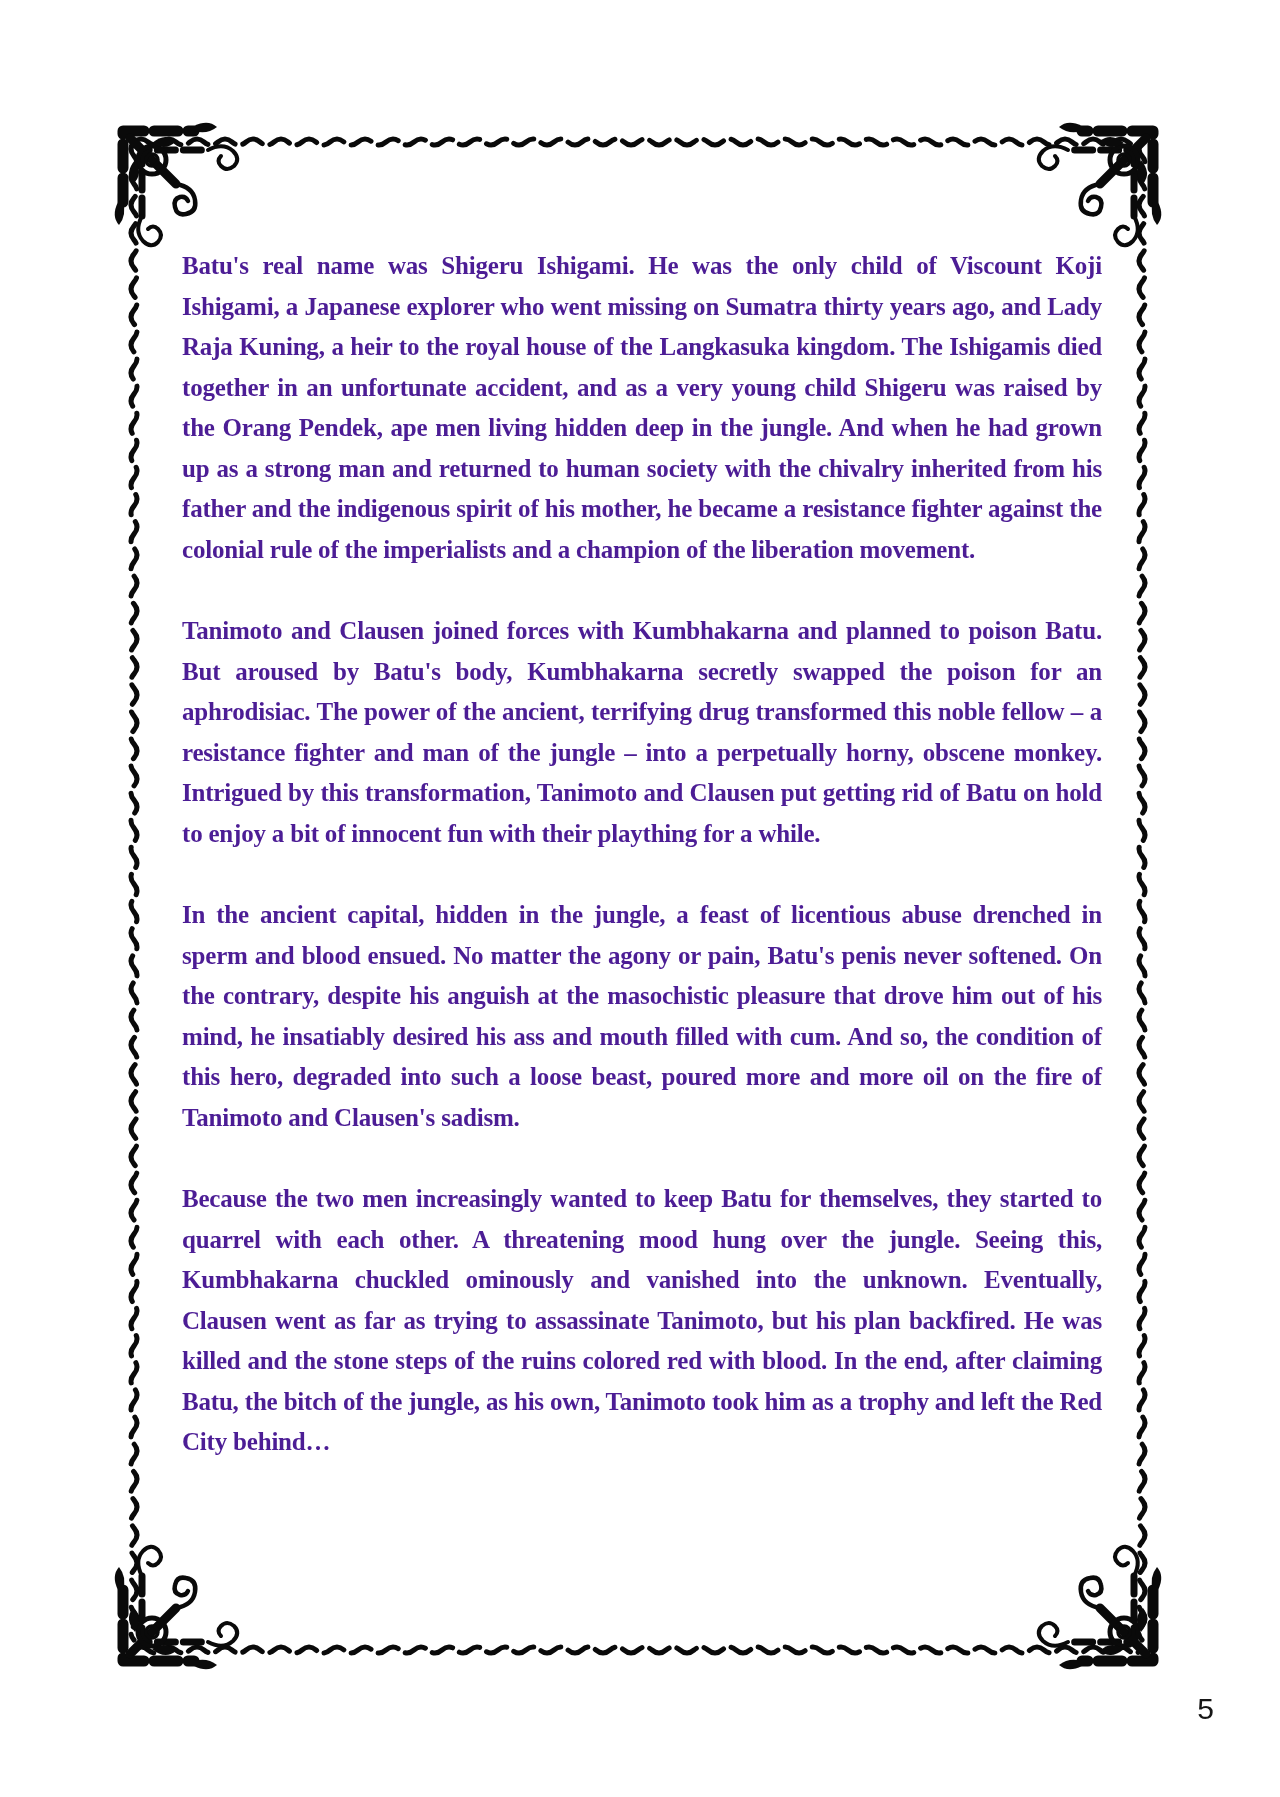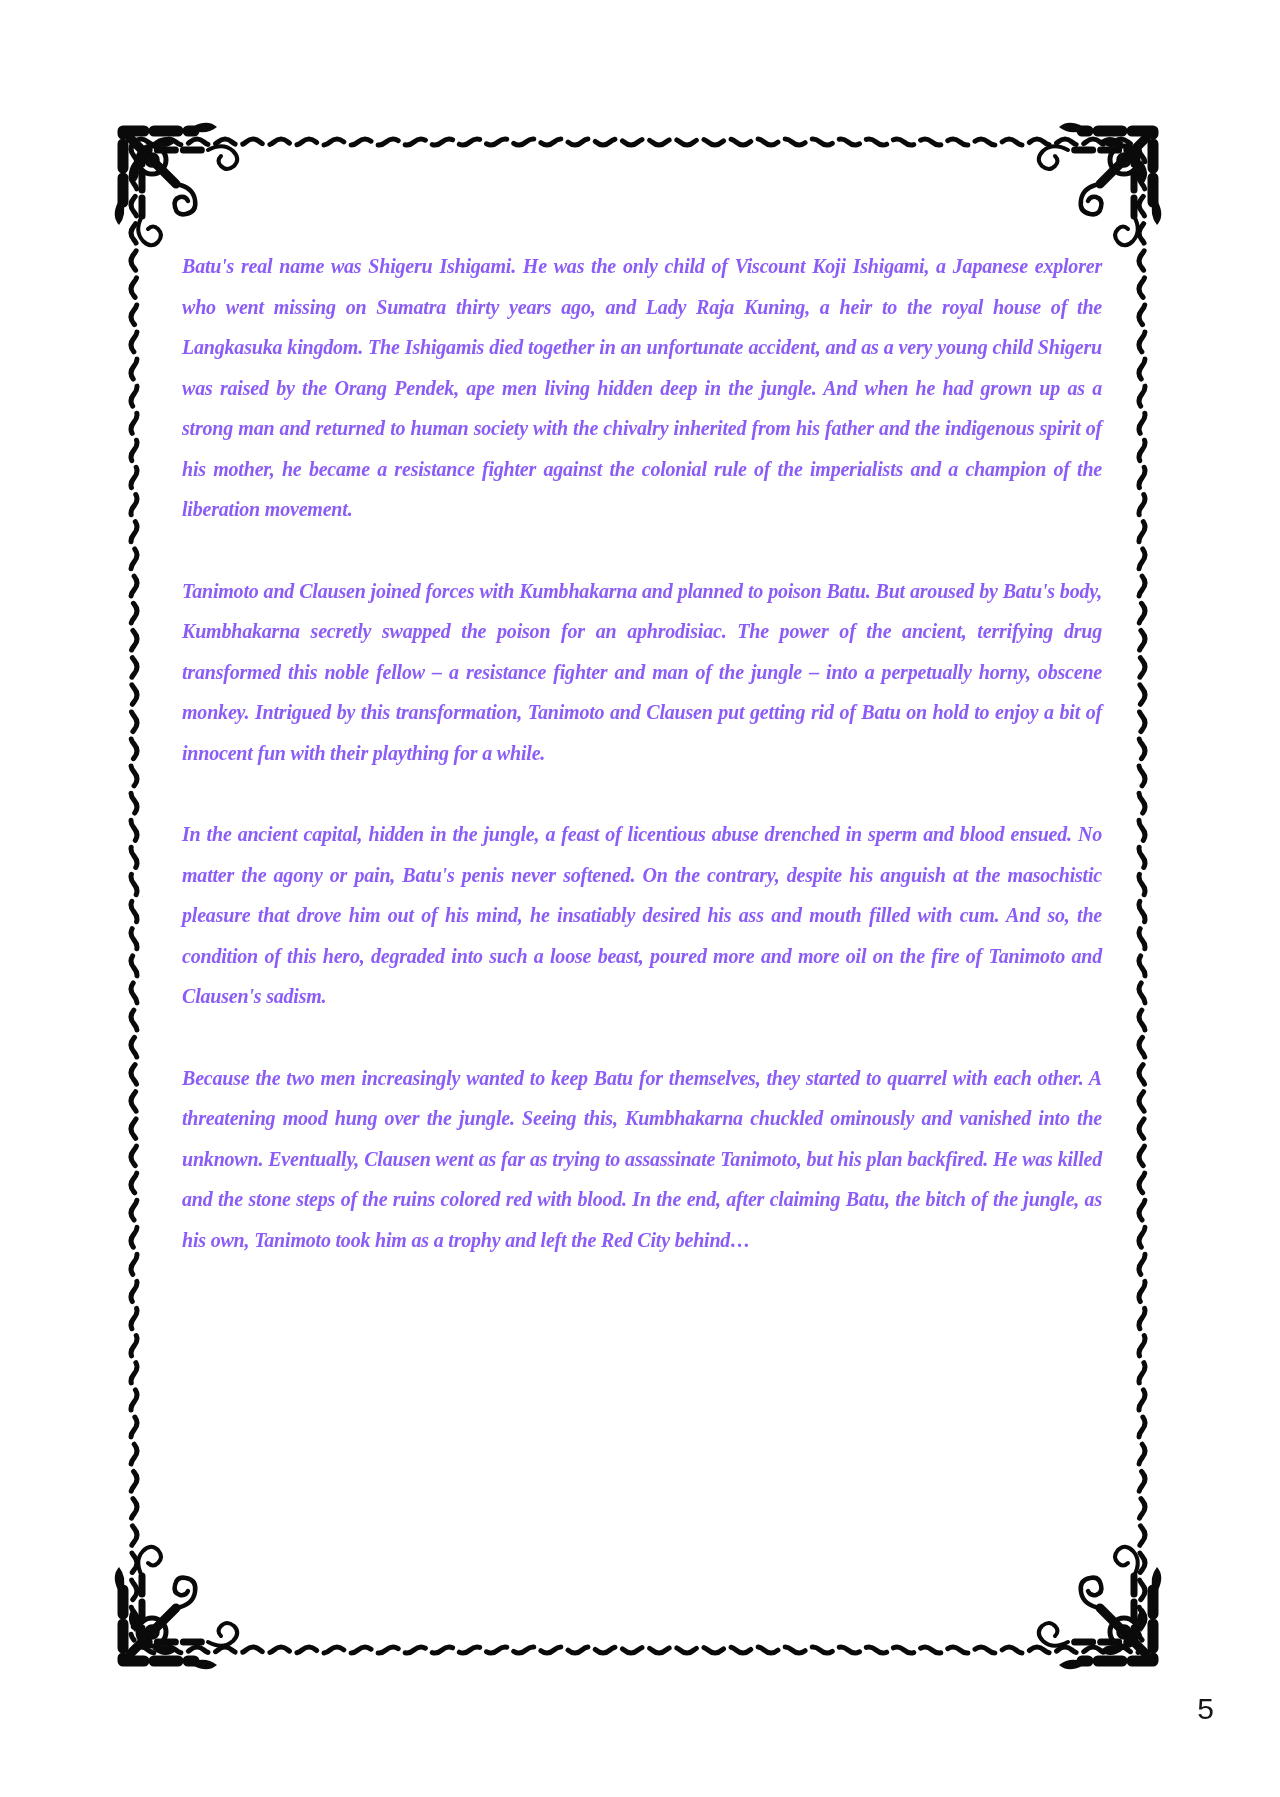--- a/index.html
+++ b/index.html
@@ -32,28 +32,27 @@
   .text-block {
     position: absolute;
     left: 54px;
     top: 110px;
     width: 920px;
   }
   .text-block p {
     margin: 0 0 41px 0;
     font-family: "Liberation Serif", "DejaVu Serif", serif;
     font-weight: 600;
-    font-size: 20px;
+    font-size: 25px;
     line-height: 40.5px;
     letter-spacing: -0.2px;
-    color: #8b5cf6;
+    color: #4c1d95;
     text-align: justify;
     text-justify: inter-word;
     hyphens: none;
-    font-style: italic;
   }
   .page-number {
     position: absolute;
     top: 1694px;
     right: 66px;
     font-family: "Liberation Sans", "DejaVu Sans", sans-serif;
     font-size: 30px;
     line-height: 1;
     color: #161616;
   }

